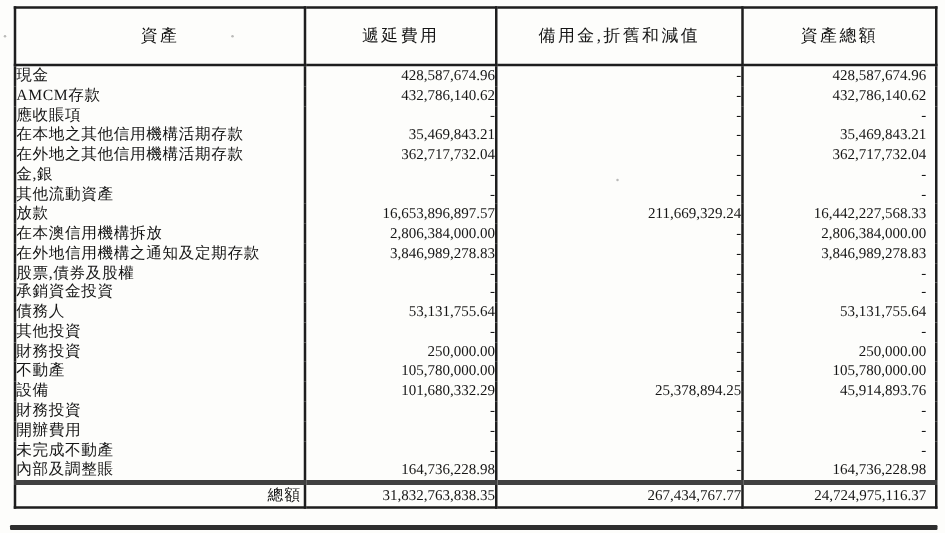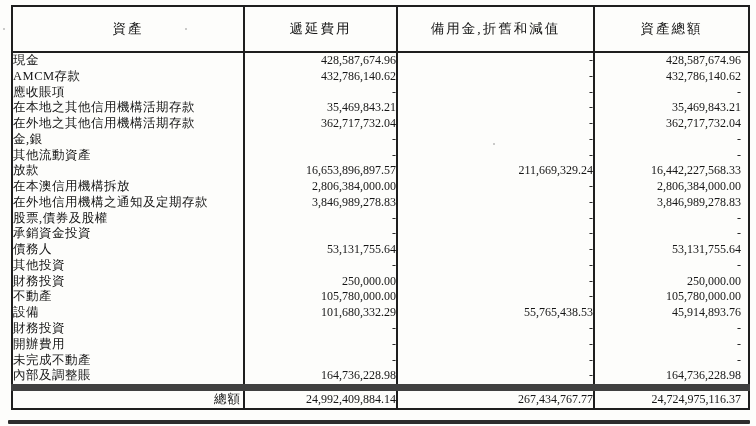--- a/index.html
+++ b/index.html
@@ -35,21 +35,21 @@
     border-right:2px solid #1e1e1e;
     height:15.77px;line-height:15.77px;
     font-size:12px;
     vertical-align:middle;
   }
   td.lbl{ text-align:left; padding-left:3px; font-size:12.5px; letter-spacing:0.5px;}
   td.num{ text-align:right; padding-right:5px; }
   td.num.last{ padding-right:7px; }
   
   tr.total td{
-    border-top:7px solid #404040;
+    border-top:4px solid #404040;
     border-bottom:2px solid #1e1e1e;
     height:17px;line-height:17px;
   }
   tr.total td.lbl{ text-align:right; padding-right:2px; font-size:12.5px; letter-spacing:1px;}
   tr.total td.num{ font-size:12px; }
   
   .bottom-rule{
     position:absolute;left:8px;top:420px;width:742px;height:3.5px;
     background:#2e2e2e;border-radius:1px;
   }
@@ -172,21 +172,21 @@
         </tr>
       <tr>
           <td class="lbl">不動產</td>
           <td class="num">105,780,000.00</td>
           <td class="num">-</td>
           <td class="num last">105,780,000.00</td>
         </tr>
       <tr>
           <td class="lbl">設備</td>
           <td class="num">101,680,332.29</td>
-          <td class="num">55,765,438.53</td>
+          <td class="num">25,378,894.25</td>
           <td class="num last">45,914,893.76</td>
         </tr>
       <tr>
           <td class="lbl">財務投資</td>
           <td class="num">-</td>
           <td class="num">-</td>
           <td class="num last">-</td>
         </tr>
       <tr>
           <td class="lbl">開辦費用</td>
@@ -201,21 +201,21 @@
           <td class="num last">-</td>
         </tr>
       <tr>
           <td class="lbl">內部及調整賬</td>
           <td class="num">164,736,228.98</td>
           <td class="num">-</td>
           <td class="num last">164,736,228.98</td>
         </tr>
       <tr class="total">
         <td class="lbl">總額</td>
-        <td class="num">24,992,409,884.14</td>
+        <td class="num">31,832,763,838.35</td>
         <td class="num">267,434,767.77</td>
         <td class="num last">24,724,975,116.37</td>
       </tr>
     </tbody>
   </table>
 
   <div class="bottom-rule"></div>
   <div class="speck sp1"></div>
   <div class="speck sp2"></div>
   <div class="speck sp3"></div>

